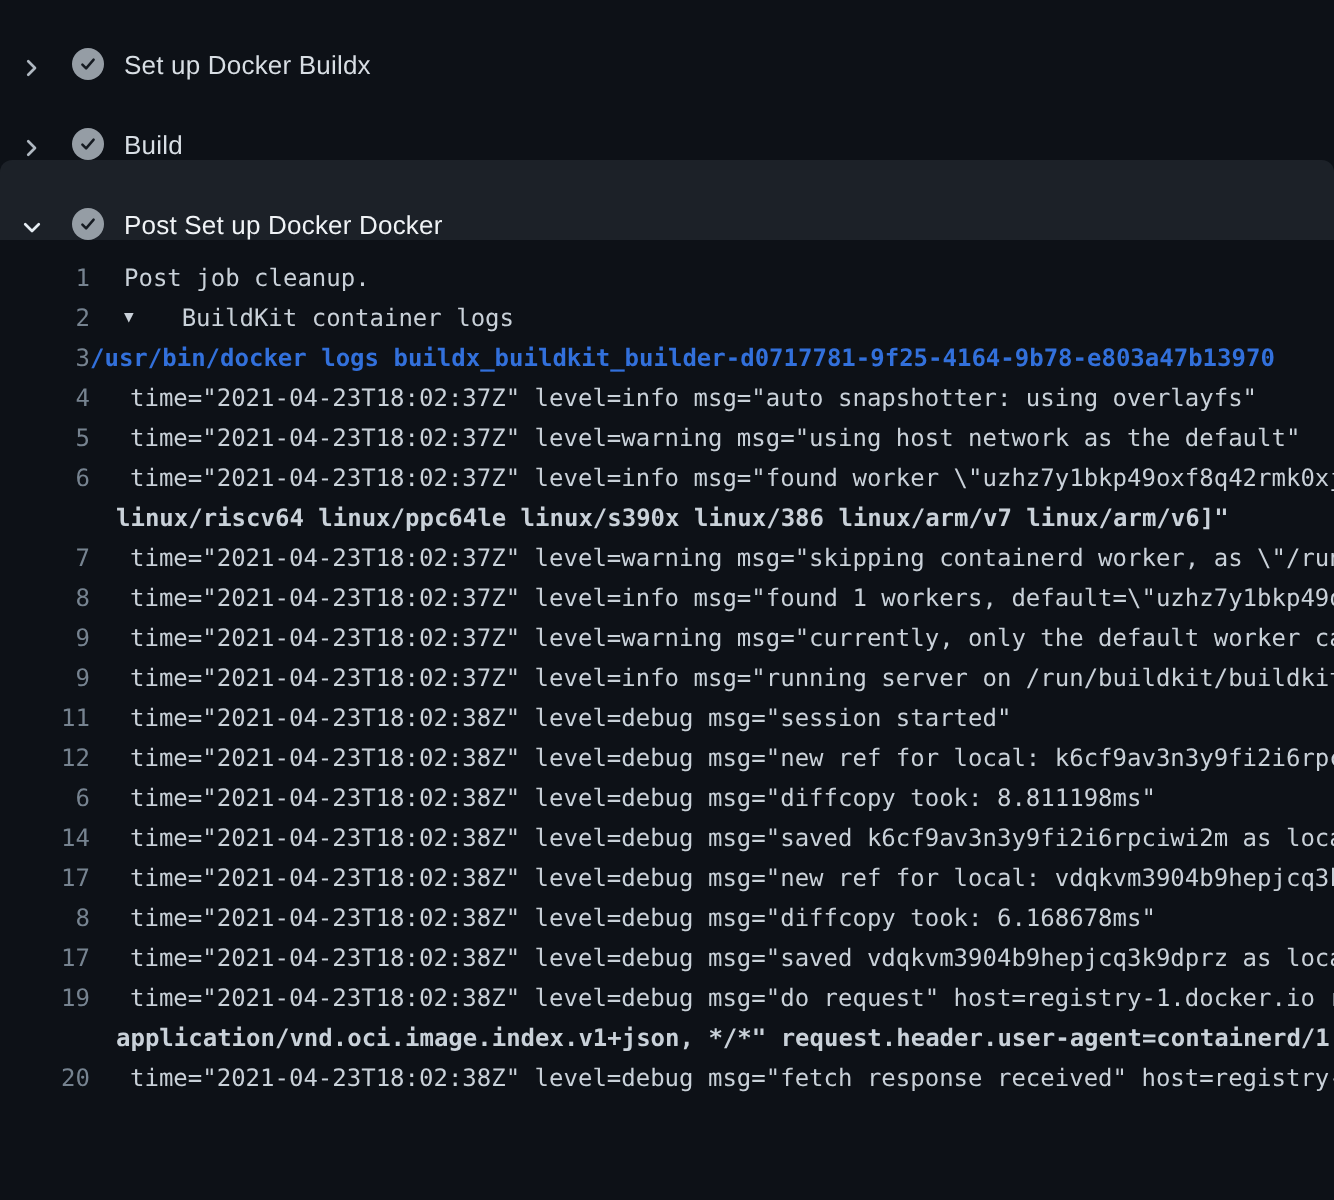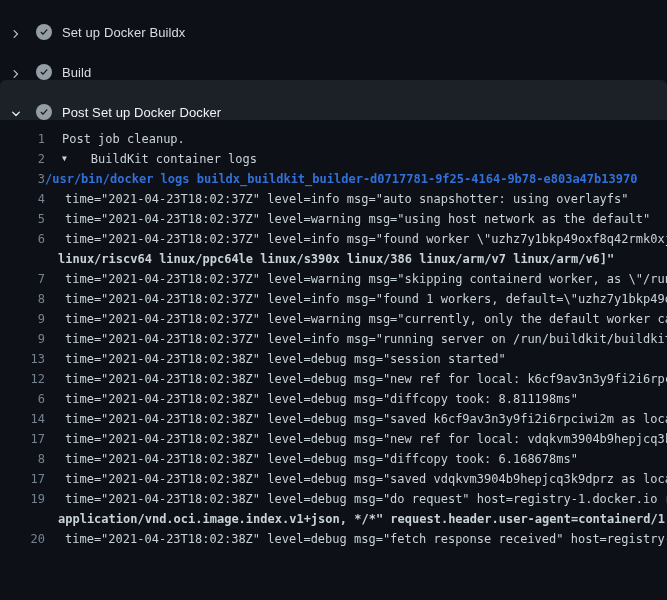--- a/index.html
+++ b/index.html
@@ -150,21 +150,21 @@
     <span class="ln">9</span>
     <span class="lt">time="2021-04-23T18:02:37Z" level=warning msg="currently, only the default worker ca</span>
   </div>
 
   <div class="log-row child">
     <span class="ln">9</span>
     <span class="lt">time="2021-04-23T18:02:37Z" level=info msg="running server on /run/buildkit/buildkit</span>
   </div>
 
   <div class="log-row child">
-    <span class="ln">13</span>
+    <span class="ln">11</span>
     <span class="lt">time="2021-04-23T18:02:38Z" level=debug msg="session started"</span>
   </div>
 
   <div class="log-row child">
     <span class="ln">12</span>
     <span class="lt">time="2021-04-23T18:02:38Z" level=debug msg="new ref for local: k6cf9av3n3y9fi2i6rpc</span>
   </div>
 
   <div class="log-row child">
     <span class="ln">6</span>

